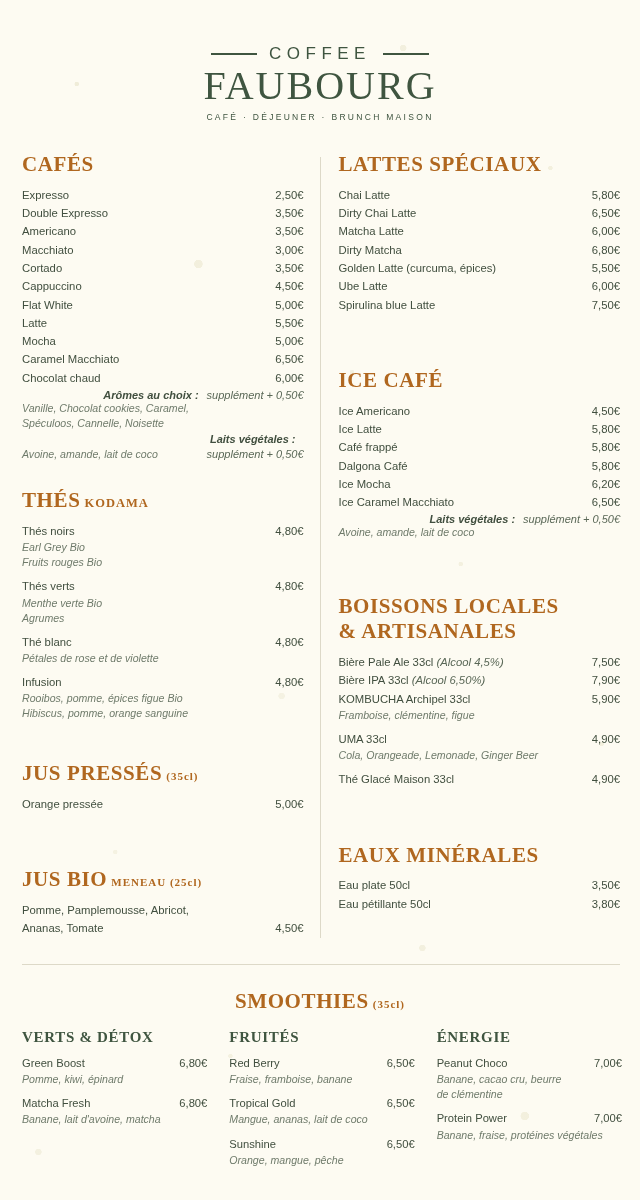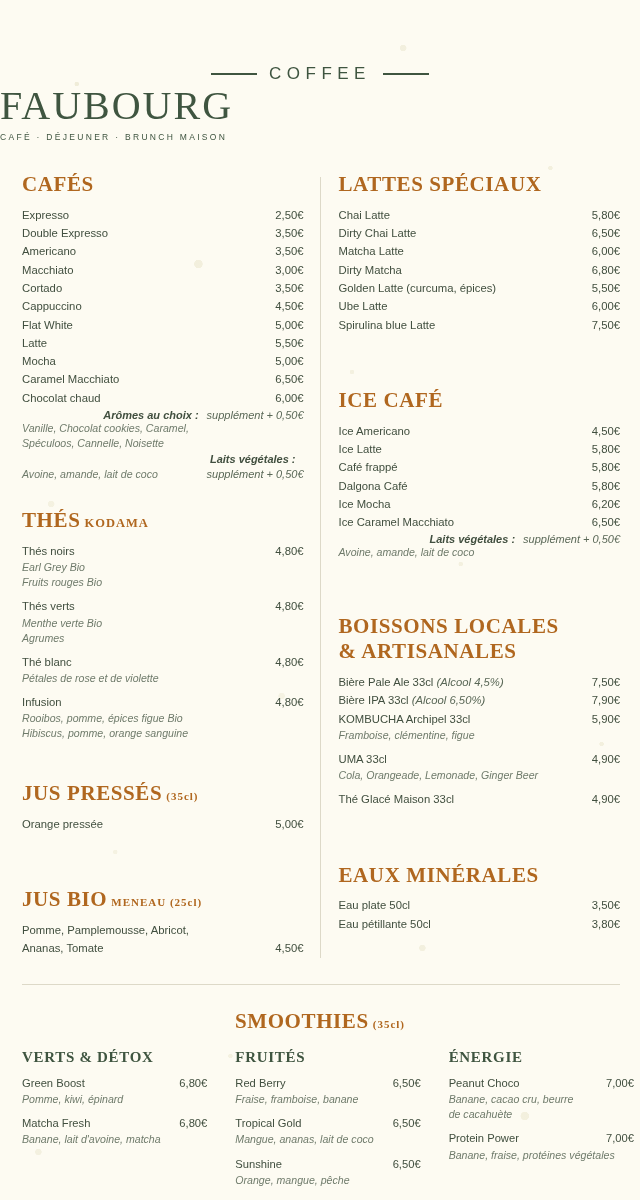--- a/index.html
+++ b/index.html
@@ -30,21 +30,21 @@
       radial-gradient(circle at 18% 71%, rgba(222,216,180,.26) 0 2px, transparent 2.5px),
       radial-gradient(circle at 66% 79%, rgba(218,213,176,.30) 0 3px, transparent 3.5px),
       radial-gradient(circle at 36% 88%, rgba(220,214,175,.26) 0 2px, transparent 2.5px),
       radial-gradient(circle at 82% 93%, rgba(224,218,182,.34) 0 4px, transparent 4.5px),
       radial-gradient(circle at 6%  96%, rgba(218,213,176,.28) 0 3px, transparent 3.5px);
     z-index: 0;
   }
   .page { position: relative; z-index: 1; }
 
   
-  .logo { padding-top: 64px; text-align: left; }
+  .logo { padding-top: 44px; text-align: center; }
   .logo-top {
     display: flex; align-items: center; justify-content: center;
     gap: 12px;
   }
   .logo-rule { width: 46px; height: 2px; background: #3f5540; }
   .logo-coffee {
     font-family: "Liberation Sans", sans-serif;
     font-size: 17px; letter-spacing: 5.5px;
     color: #3f5540; font-weight: 400;
   }
@@ -116,21 +116,21 @@
     height: 1px; background: #ddd9c8;
     margin: 26px 20px 0 22px;
   }
   .smoothie-title {
     text-align: center; margin-top: 24px;
   }
   .smoothie-title h2 { display: inline-block; margin: 0; }
 
   .smoothie-cols {
     display: flex; margin-top: 16px;
-    padding: 0 20px 0 22px; gap: 14px;
+    padding: 0 20px 0 22px; gap: 8px;
   }
   .sm-col { flex: 0 0 33.33%; padding-right: 14px; box-sizing: border-box; }
   .sm-col .row { font-size: 11.2px; }
 </style>
 </head>
 <body>
 
 <div class="paper-texture"></div>
 
 <div class="page">
@@ -455,21 +455,21 @@
       <div class="desc">Orange, mangue, pêche</div>
     </div>
 
     <div class="sm-col">
       <h2 class="sec" style="color:#3f5540;font-size:15px;letter-spacing:.7px;margin-bottom:7px;">ÉNERGIE</h2>
       <div class="row">
           <span class="nm">Peanut Choco</span>
           <span class="pr">7,00€</span>
         </div>
       <div class="desc">Banane, cacao cru, beurre</div>
-      <div class="desc">de cacahuète</div>
+      <div class="desc">de clémentine</div>
       <div class="gap-sm"></div>
       <div class="row">
           <span class="nm">Protein Power</span>
           <span class="pr">7,00€</span>
         </div>
       <div class="desc">Banane, fraise, protéines végétales</div>
     </div>
 
   </div>
 

